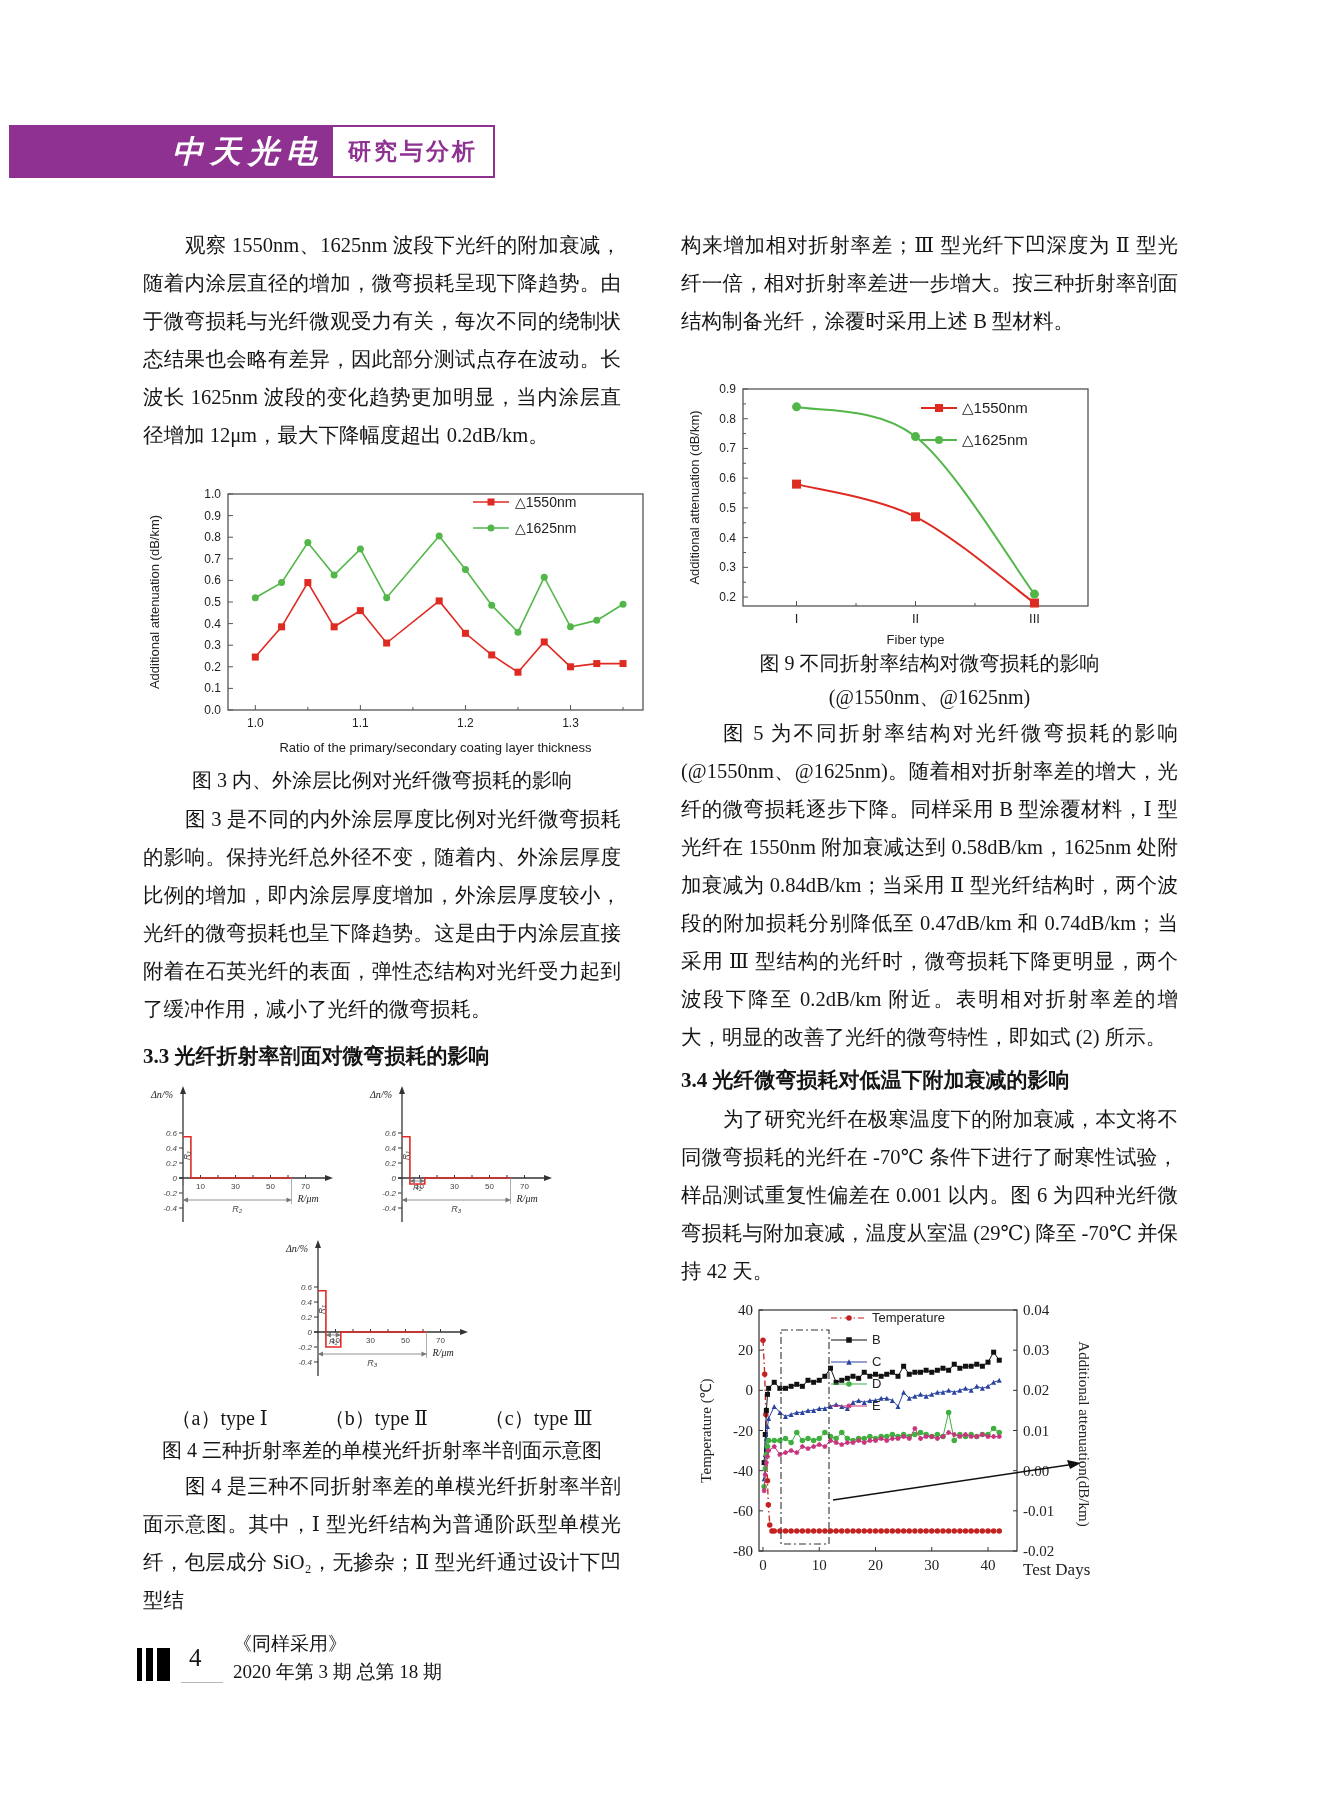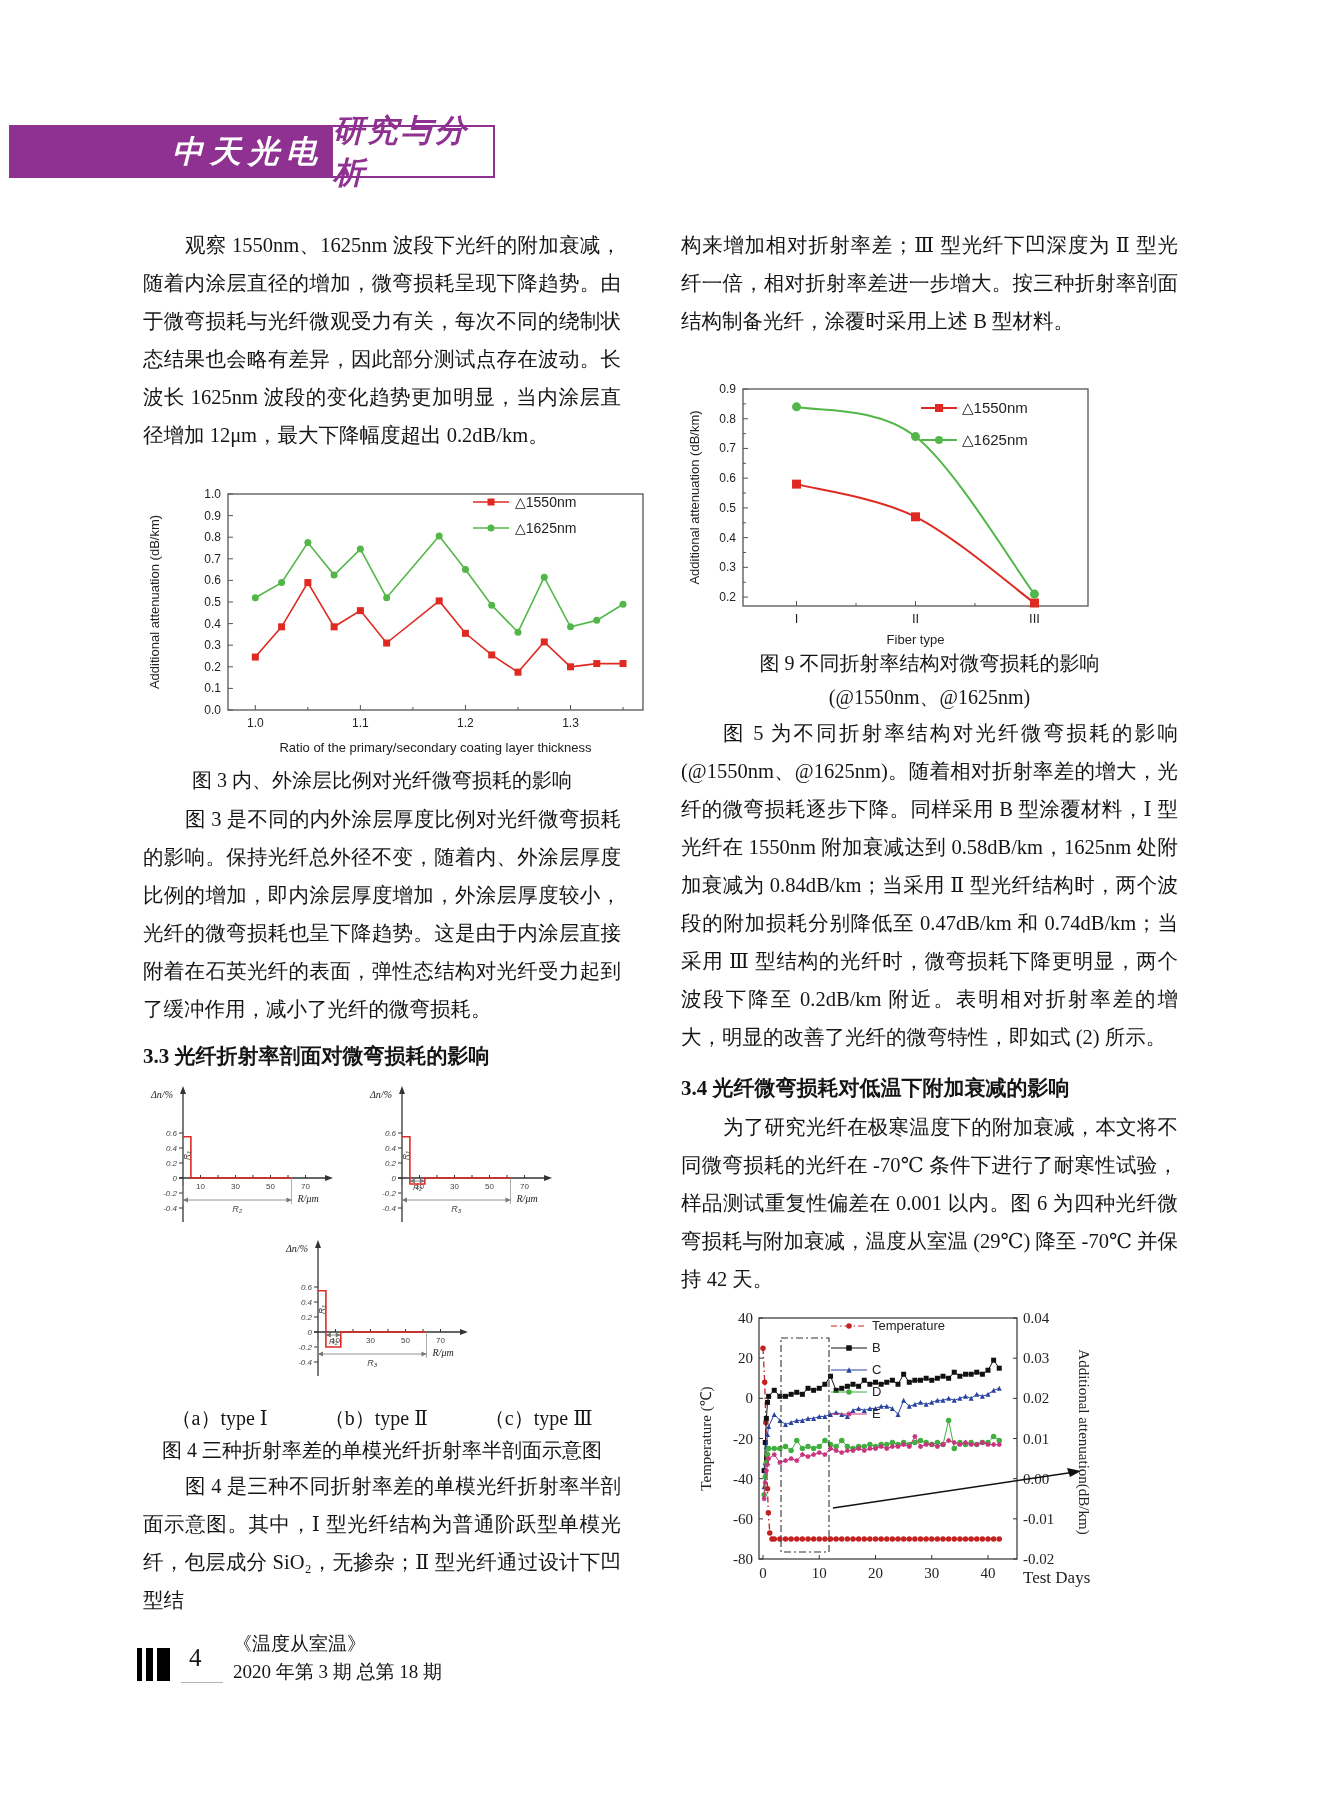--- a/index.html
+++ b/index.html
@@ -4,21 +4,21 @@
 <style>
   html,body{margin:0;padding:0;background:#ffffff;}
   .page{position:relative;width:1323px;height:1796px;background:#fff;overflow:hidden;
         font-family:"Liberation Serif","DejaVu Serif",serif;color:#151515;}
   
   .band{position:absolute;left:9px;top:125px;width:331px;height:53px;background:var(--accent,#8e3191);
         display:flex;align-items:center;justify-content:flex-end;padding-right:16px;box-sizing:border-box;}
   .logo{color:#fff;font-size:31px;font-weight:bold;font-style:italic;letter-spacing:7px;white-space:nowrap;}
   .tagbox{position:absolute;left:331px;top:125px;width:164px;height:53px;box-sizing:border-box;
         border:2px solid var(--accent,#8e3191);background:#fff;display:flex;align-items:center;justify-content:center;}
-  .tagbox span{color:var(--accent,#8e3191);font-size:31px;font-weight:bold;letter-spacing:3px;font-style:italic;}
+  .tagbox span{color:var(--accent,#8e3191);font-size:23px;font-weight:bold;letter-spacing:3px;}
   
   .col{position:absolute;top:226px;font-size:20.5px;line-height:38px;text-align:justify;}
   .col-left{left:143px;width:478px;}
   .col-right{left:681px;width:497px;}
   p.body{margin:0;}
   .ind{text-indent:2.05em;}
   .caption{text-align:center;font-size:20px;line-height:40px;margin:0;}
   .caption2{text-align:center;font-size:20px;line-height:34px;margin:0;}
   h3.sec{font-size:21px;font-weight:bold;margin:8px 0 0 0;line-height:40px;text-align:left;}
   figure{margin:0;overflow:visible;}
@@ -322,21 +322,21 @@
           <circle cx="234.49999999999997" cy="90.56164383561645" r="4.5" fill="#52b748"></circle>
           <circle cx="353.4655172413793" cy="248.1095890410959" r="4.5" fill="#52b748"></circle>
           <line x1="240" y1="94" x2="276" y2="94" stroke="#52b748" stroke-width="2"></line>
           <circle cx="258" cy="94" r="4" fill="#52b748"></circle>
           <text x="281" y="99" font-size="15" font-family="&quot;Liberation Sans&quot;,&quot;DejaVu Sans&quot;,sans-serif" fill="#222">△1625nm</text>
         </svg>
     </figure>
     <div class="caption2">图 9 不同折射率结构对微弯损耗的影响</div>
     <div class="caption2">(@1550nm、@1625nm)</div>
     <p class="body ind mt8">图 5 为不同折射率结构对光纤微弯损耗的影响 (@1550nm、@1625nm)。随着相对折射率差的增大，光纤的微弯损耗逐步下降。同样采用 B 型涂覆材料，Ⅰ 型光纤在 1550nm 附加衰减达到 0.58dB/km，1625nm 处附加衰减为 0.84dB/km；当采用 Ⅱ 型光纤结构时，两个波段的附加损耗分别降低至 0.47dB/km 和 0.74dB/km；当采用 Ⅲ 型结构的光纤时，微弯损耗下降更明显，两个波段下降至 0.2dB/km 附近。表明相对折射率差的增大，明显的改善了光纤的微弯特性，即如式 (2) 所示。</p>
-    <h3 class="sec" style="margin-top:12px;font-family:Liberation Serif, serif;">3.4 光纤微弯损耗对低温下附加衰减的影响</h3>
+    <h3 class="sec" style="margin-top:4px;font-family:Liberation Serif, serif;">3.4 光纤微弯损耗对低温下附加衰减的影响</h3>
     <p class="body ind">为了研究光纤在极寒温度下的附加衰减，本文将不同微弯损耗的光纤在 -70℃ 条件下进行了耐寒性试验，样品测试重复性偏差在 0.001 以内。图 6 为四种光纤微弯损耗与附加衰减，温度从室温 (29℃) 降至 -70℃ 并保持 42 天。</p>
     <figure class="fig6wrap">
       <svg id="fig6" width="520" height="368">
           <rect x="78" y="16" width="258" height="241" fill="none" stroke="#333" stroke-width="1.2"></rect>
           <line x1="78" y1="16" x2="82" y2="16" stroke="#333"></line>
           <text x="72" y="21" font-size="15" font-family="&quot;Liberation Serif&quot;,serif" fill="#222" text-anchor="end">40</text>
           <line x1="78" y1="56.166666666666664" x2="82" y2="56.166666666666664" stroke="#333"></line>
           <text x="72" y="61.166666666666664" font-size="15" font-family="&quot;Liberation Serif&quot;,serif" fill="#222" text-anchor="end">20</text>
           <line x1="78" y1="96.33333333333333" x2="82" y2="96.33333333333333" stroke="#333"></line>
           <text x="72" y="101.33333333333333" font-size="15" font-family="&quot;Liberation Serif&quot;,serif" fill="#222" text-anchor="end">0</text>
@@ -637,18 +637,18 @@
 
   <div class="footer">
     <div class="fbars">
       <span class="bar b1"></span>
         <span class="bar b2"></span>
         <span class="bar b3"></span>
     </div>
     <div class="fpage">4</div>
     <div class="funderline"></div>
     <div class="fjournal">
-      <div>《温度从室温》</div>
+      <div>《同样采用》</div>
       <div>2020 年第 3 期 总第 18 期</div>
     </div>
   </div>
 
 </div>
 
 </body></html>

